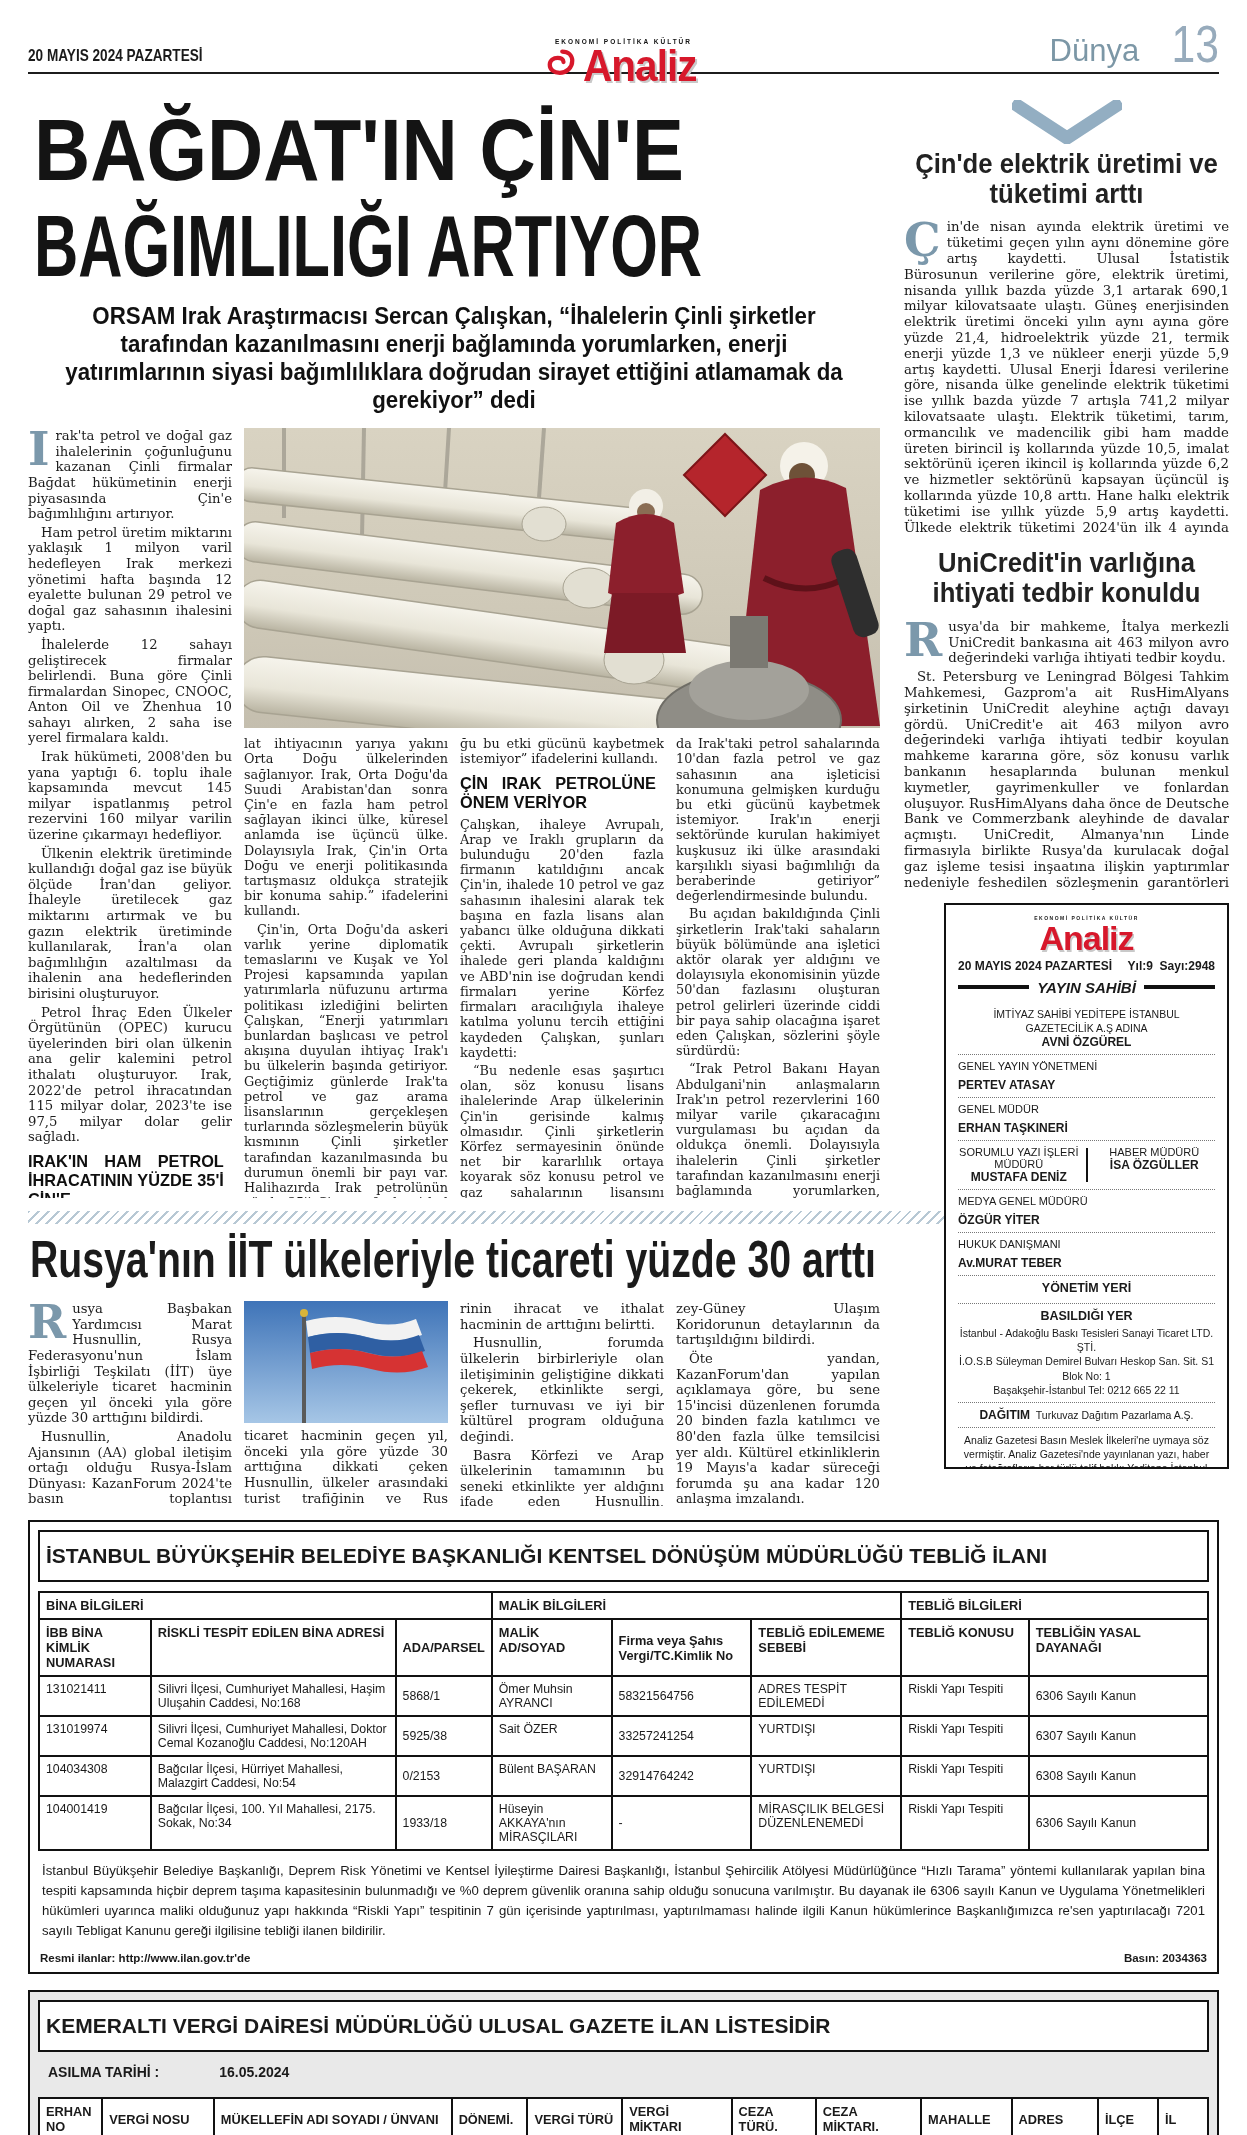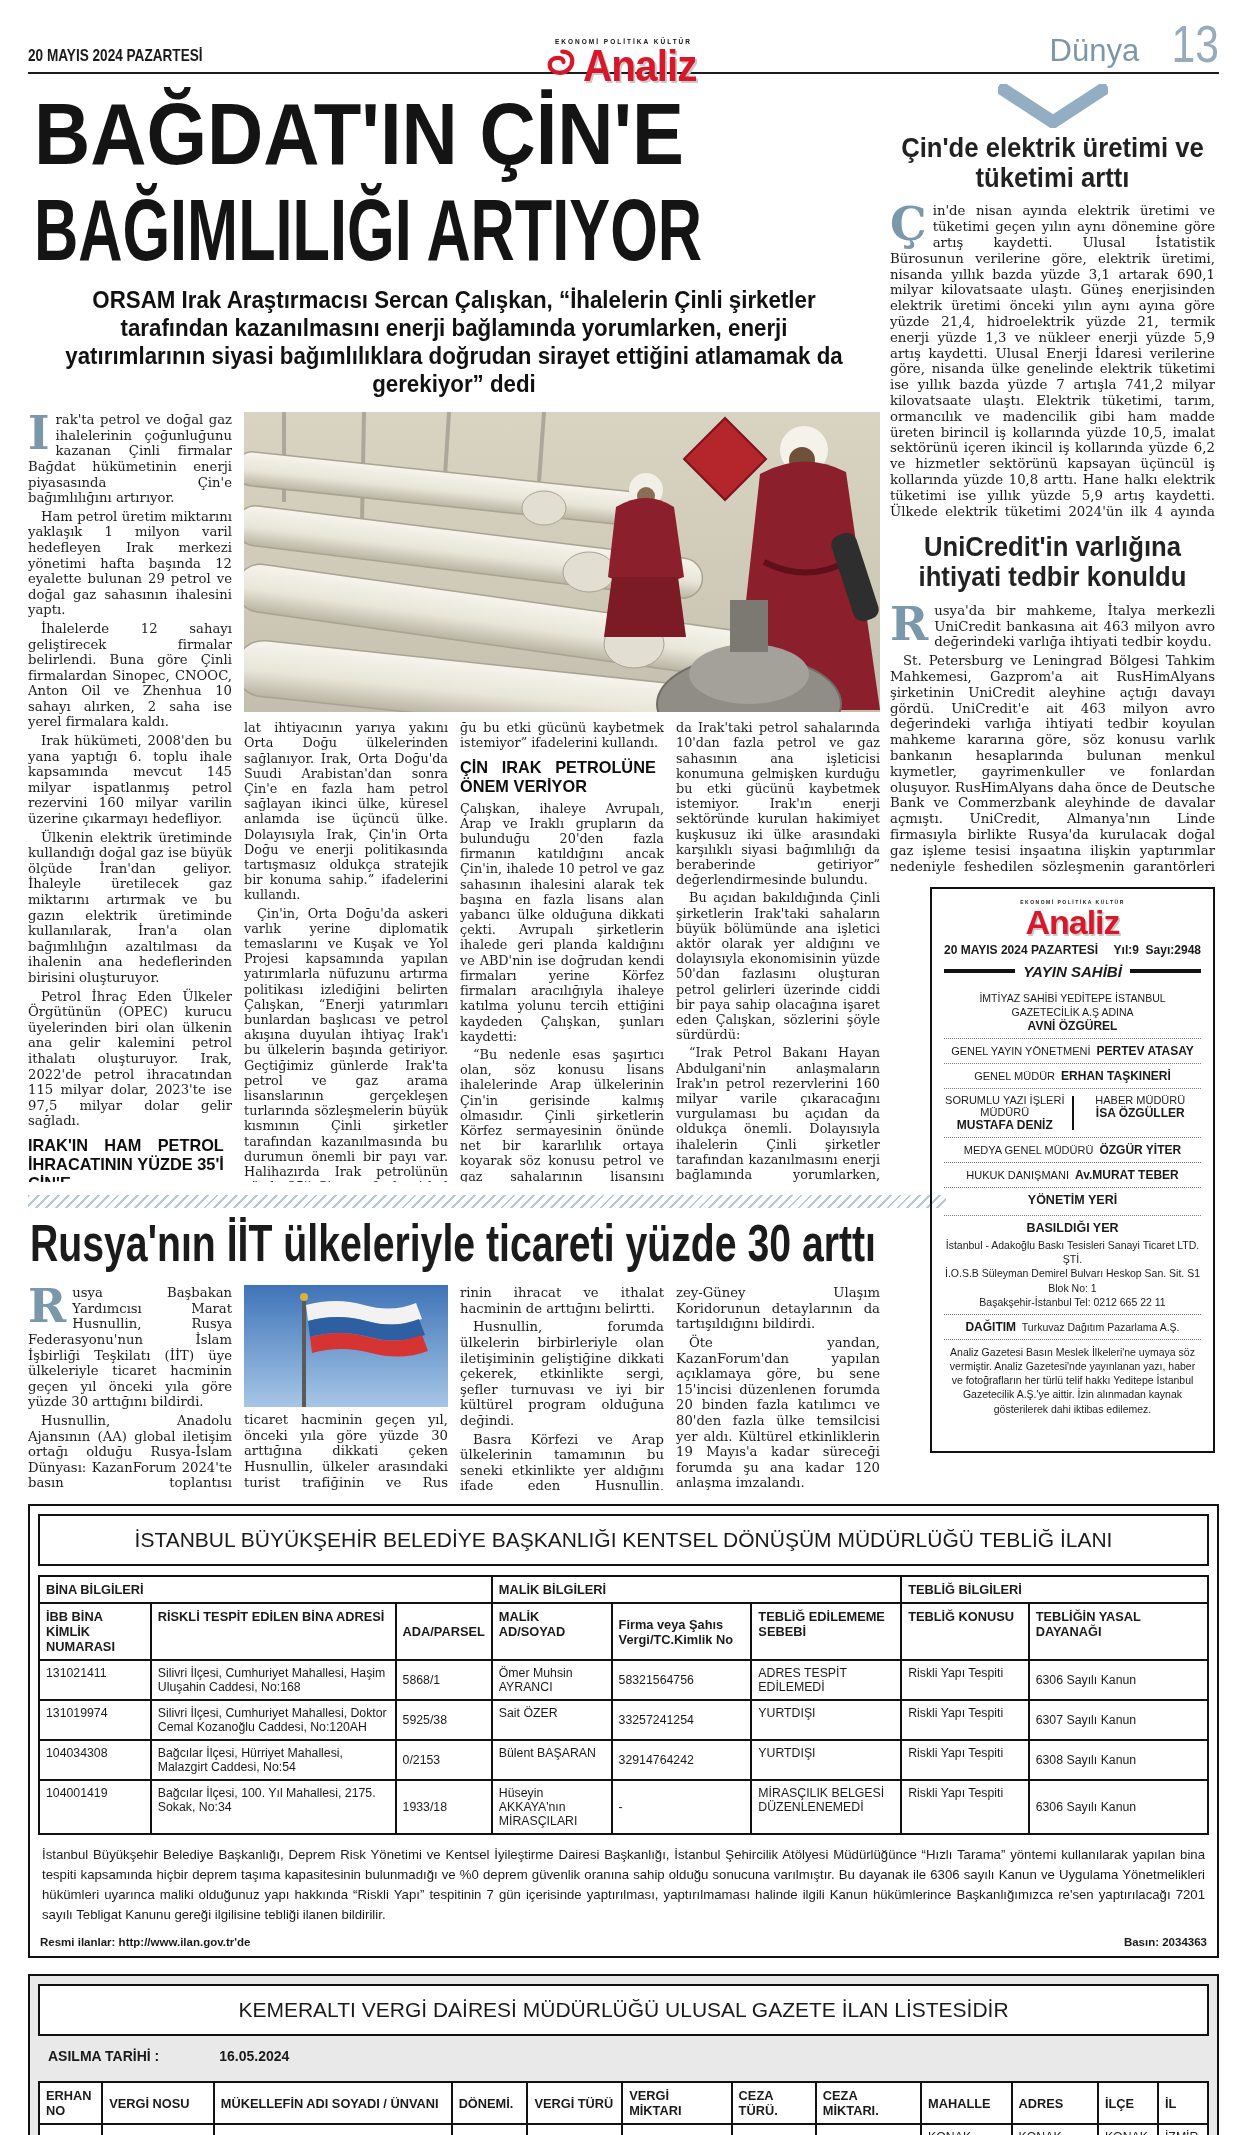--- a/index.html
+++ b/index.html
@@ -14,21 +14,21 @@
   .logo-tagline { font-size:6.5px; font-weight:bold; letter-spacing:2px; color:#111; }
   .logo-row { display:flex; align-items:center; justify-content:center; gap:2px; }
   .logo-name { font-size:44px; font-weight:bold; color:#d7182b; letter-spacing:-1px; line-height:.95;
                text-shadow:2px 2px 0 #c9c9c9; transform:scaleX(.92); }
   .section-wrap { display:flex; align-items:flex-end; gap:22px; }
   .section-name { font-size:31px; color:#7c97a6; line-height:1; }
   .page-number { font-size:52px; color:#97abbc; line-height:.85; transform:scaleX(.82); transform-origin:right bottom; }
   .toprule { border-top:2px solid #1c1c1c; margin-top:6px; }
 
   
-  .mainwrap { display:flex; gap:10px; margin-top:8px; }
+  .mainwrap { display:flex; gap:24px; margin-top:24px; }
   .leftcol { width:852px; }
   .rail { width:325px; }
 
   
   .hl-svg text { font-family:"Liberation Sans",sans-serif; font-weight:bold; fill:#141414; }
   .standfirst { font-size:23px; font-weight:bold; text-align:center; line-height:1.22; margin:4px auto 14px;
                 max-width:836px; transform:scaleX(.97); color:#111; }
 
   
   .art { display:flex; gap:12px; }
@@ -73,31 +73,31 @@
                  text-shadow:1.5px 1.5px 0 #c9c9c9; }
   .m-daterow { display:flex; justify-content:space-between; font-weight:bold; font-size:12px; margin:4px 0 6px; }
   .m-head { display:flex; align-items:center; gap:8px; margin:2px 0 6px; }
   .m-head .bar { flex:1; height:4px; background:#111; }
   .m-head .t { font-weight:bold; font-size:15px; white-space:nowrap;font-style:italic; }
   .m-sec { padding:5px 0; border-bottom:1px dotted #777; }
   .m-sec:last-child { border-bottom:none; }
   .m-line { line-height:1.35; }
   .m-name { font-weight:bold; font-size:12px; }
   .m-role-label { font-size:11px; }
-  .m-role-inline { display:flex; justify-content:center; gap:6px; align-items:baseline; }
+  .m-role-inline { display:flex; justify-content:center; gap:6px; align-items:baseline;flex-direction:column; }
   .m-two { display:flex; }
   .m-two > div { flex:1; }
   .m-two .sep { flex:0 0 2px; background:#111; margin:2px 6px; }
   .m-subhead { font-weight:bold; font-size:12.5px; margin-bottom:3px; }
 
   
   .adbox { border:2px solid #111; margin-top:14px; padding:8px; }
   .adbox1 { background:#fff; }
   .adbox2 { background:#e9e9e9; margin-top:16px; }
-  .ad-title { border:2px solid #111; background:#fff; text-align:center; font-weight:normal; font-size:21px;
+  .ad-title { border:2px solid #111; background:#fff; text-align:left; font-weight:bold; font-size:21px;
               padding:12px 6px; transform-origin:center; }
   .asilma { display:flex; gap:60px; font-weight:bold; font-size:14px; padding:12px 10px 8px; }
   table.ad { width:100%; border-collapse:collapse; margin-top:9px; background:#fff; }
   table.ad th, table.ad td { border:2px solid #111; font-size:12.3px; padding:5px 6px; vertical-align:top; text-align:left; }
   table.ad th { font-weight:bold; font-size:12.8px; }
   table.ad td.c, table.ad th.c { vertical-align:middle; }
   .ad-note { font-size:13.2px; line-height:1.5; padding:10px 4px 8px; text-align:justify; background:inherit; }
   .ad-bottom { display:flex; justify-content:space-between; font-weight:bold; font-size:11.5px; padding:4px 2px 0; }
 </style>
 </head>

